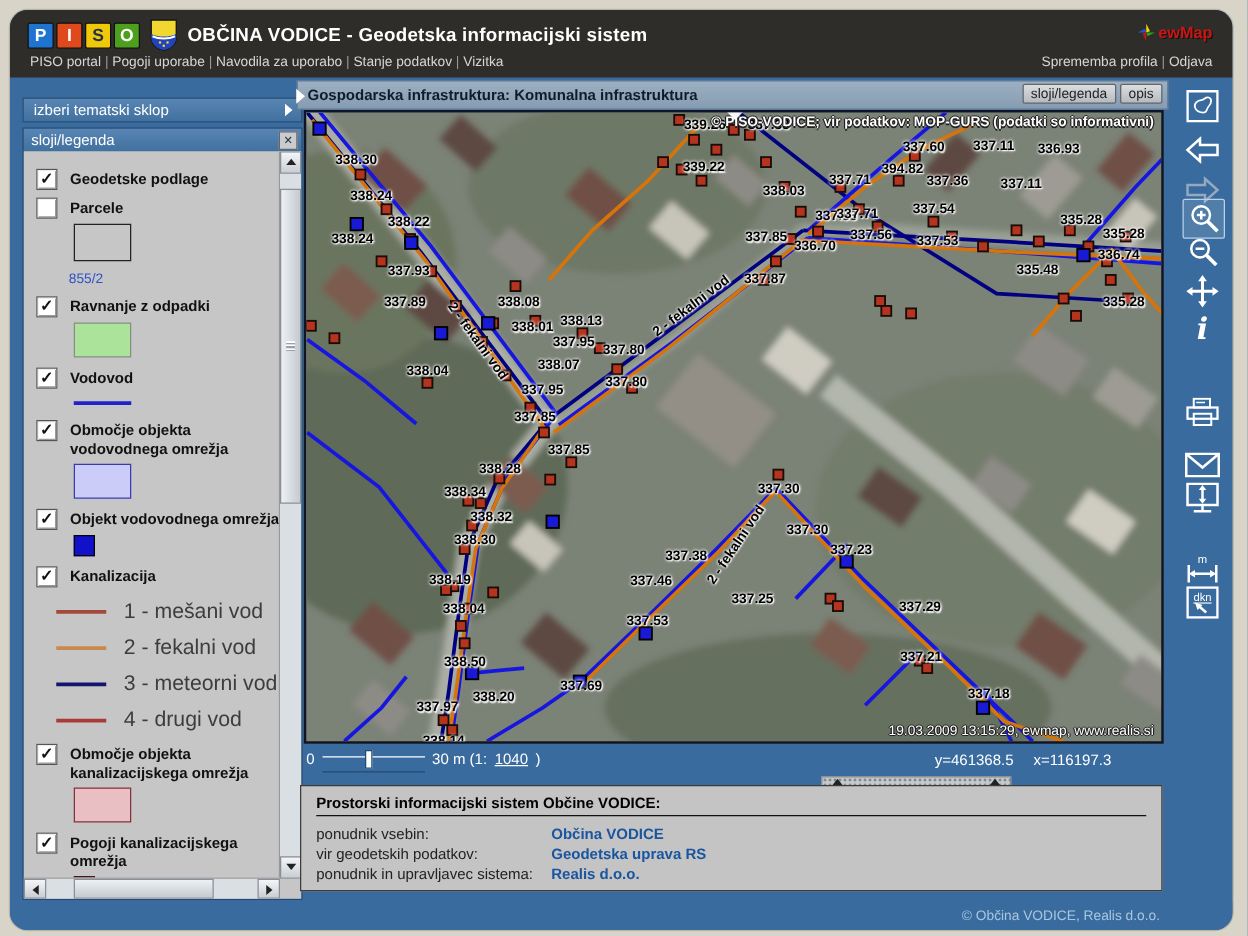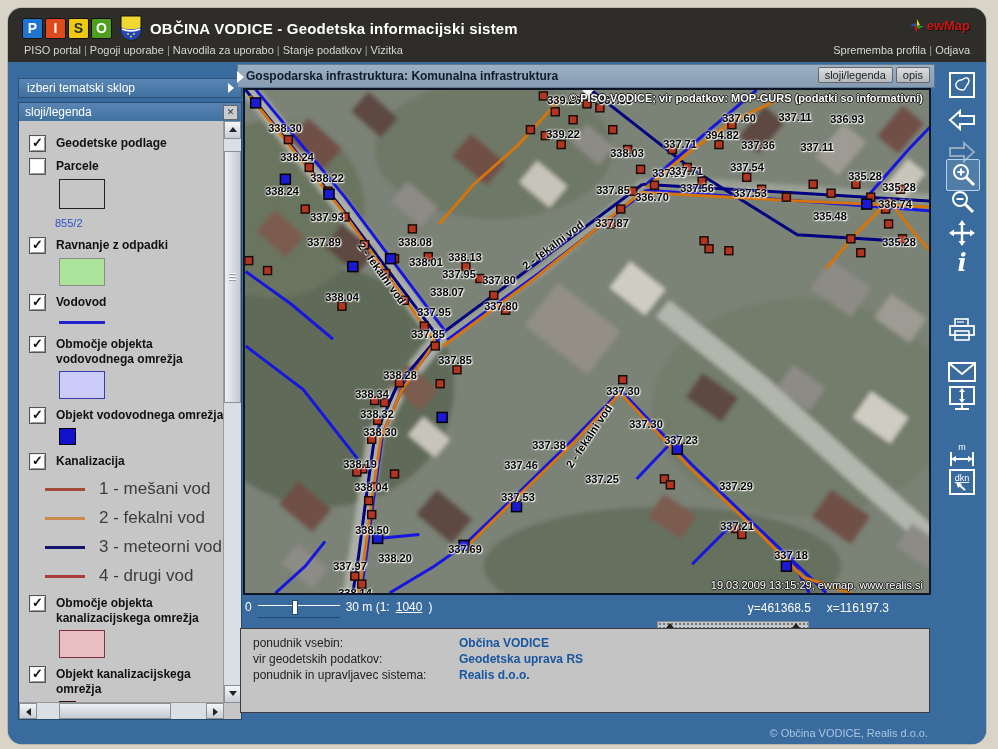--- a/index.html
+++ b/index.html
@@ -82,21 +82,21 @@
   .scale-track{position:relative;width:82px;height:11px;border-top:1px solid #fff;border-bottom:1px solid #214a75;top:4px}
   .scale-thumb{position:absolute;left:34px;top:-6px;width:4px;height:13px;background:#fff;border:1px solid #214a75;cursor:grab}
   .scale-link{color:#fff;text-decoration:underline;cursor:pointer}
   .coords{position:absolute;right:46px;top:4px;display:flex;gap:16px;font-size:12px}
   .collapse-strip{position:absolute;left:420px;top:559px;width:150px;height:8px;background:#c6cacd;border:1px solid #84898d;background-image:radial-gradient(#6f7478 1px,transparent 1px);background-size:4px 4px;cursor:pointer}
   .collapse-strip .t1{position:absolute;left:8px;top:1px;width:0;height:0;border-bottom:5px solid #222;border-left:4px solid transparent;border-right:4px solid transparent}
   .collapse-strip .t2{position:absolute;right:8px;top:1px;width:0;height:0;border-bottom:5px solid #222;border-left:4px solid transparent;border-right:4px solid transparent}
   .infopanel{position:absolute;left:3px;top:566px;width:690px;height:85px;background:#c4c4c4;border:1px solid #3c3c3c;box-sizing:border-box;padding:6px 12px}
   .ip-title{font-size:12px;font-weight:bold;color:#000;border-bottom:1px solid #111;padding-bottom:3px;margin-bottom:6px}
   .ip-row{display:flex;font-size:12px;line-height:16px}
-  .ip-label{width:206px;color:#222}
+  .ip-label{width:188px;color:#222}
   .ip-value{color:#1a55a0;font-weight:bold;cursor:pointer}
   
   .toolbar{position:absolute;left:930px;top:0;width:48px;bottom:0}
   .ticon{position:absolute;left:8px;width:32px;height:30px;display:flex;align-items:center;justify-content:center;cursor:pointer}
   .ticon svg{display:block}
   .ticon.active{border:1px solid #b9d2e8;background:rgba(255,255,255,.12);border-radius:2px}
   .info-i{font-family:"DejaVu Serif",serif;font-style:italic;font-weight:bold;font-size:24px;color:#fff}
   
   .footer{position:absolute;left:0;right:0;bottom:0;height:22px;background:#3a6b9e;display:flex;align-items:center;justify-content:flex-end;padding-right:58px;font-size:11px;color:#a9c6e0}
 </style>
@@ -221,21 +221,21 @@
               <div class="layer-row">
                 <div class="layer-head">
                   <span class="cb3d">✓</span>
                   <span class="layer-label">Območje objekta kanalizacijskega omrežja</span>
                 </div>
                 <div class="sym sym-rect-pink"></div>
               </div>
               <div class="layer-row">
                 <div class="layer-head">
                   <span class="cb3d">✓</span>
-                  <span class="layer-label">Objekt kanalizacijskega omrežja</span>
+                  <span class="layer-label">Pogoji kanalizacijskega omrežja</span>
                 </div>
                 <div class="sym sym-square-darkred"></div>
               </div>
             </div>
           <div class="vsb">
             <div class="btn up">
                 <div class="tri-up"></div>
               </div>
             <div class="thumb">
                 <div class="ridges"></div>
@@ -485,21 +485,21 @@
             <span class="mlabel" style="left: 505px; top: 103px;">337.53</span>
             <span class="mlabel" style="left: 585px; top: 103px; margin-top: 23px;">335.48</span>
             <span class="mlabel" style="left: 654px; top: 97px;">335.28</span>
             <span class="mlabel" style="left: 407px; top: 107px;">336.70</span>
             <span class="mlabel" style="left: 650px; top: 114px;">336.74</span>
             <span class="mlabel" style="left: 367px; top: 133px;">337.87</span>
             <span class="mlabel" style="left: 654px; top: 152px;">335.28</span>
             <span class="mlabel" style="left: 210px; top: 270px;">337.85</span>
             <span class="mlabel" style="left: 155px; top: 285px;">338.28</span>
             <span class="mlabel" style="left: 127px; top: 304px;">338.34</span>
-            <span class="mlabel" style="left: 132px; top: 324px;">338.32</span>
+            <span class="mlabel" style="left: 148px; top: 324px;">338.32</span>
             <span class="mlabel" style="left: 135px; top: 342px;">338.30</span>
             <span class="mlabel" style="left: 115px; top: 374px;">338.19</span>
             <span class="mlabel" style="left: 126px; top: 397px;">338.04</span>
             <span class="mlabel" style="left: 127px; top: 440px;">338.50</span>
             <span class="mlabel" style="left: 150px; top: 468px;">338.20</span>
             <span class="mlabel" style="left: 105px; top: 476px;">337.97</span>
             <span class="mlabel" style="left: 110px; top: 503px;">338.14</span>
             <span class="mlabel" style="left: 220px; top: 459px;">337.69</span>
             <span class="mlabel" style="left: 273px; top: 407px;">337.53</span>
             <span class="mlabel" style="left: 276px; top: 375px;">337.46</span>
@@ -534,20 +534,21 @@
           <span>y=461368.5</span>
           <span>x=116197.3</span>
         </div>
       </div>
       <div class="collapse-strip">
           <span class="t1"></span>
           <span class="t2"></span>
         </div>
 
       <div class="infopanel">
+        <div class="ip-title">Prostorski informacijski sistem Občine VODICE:</div>
         <div id="ip-rows">
             <div class="ip-row">
               <span class="ip-label">ponudnik vsebin:</span>
               <span class="ip-value">Občina VODICE</span>
             </div>
             <div class="ip-row">
               <span class="ip-label">vir geodetskih podatkov:</span>
               <span class="ip-value">Geodetska uprava RS</span>
             </div>
             <div class="ip-row">

